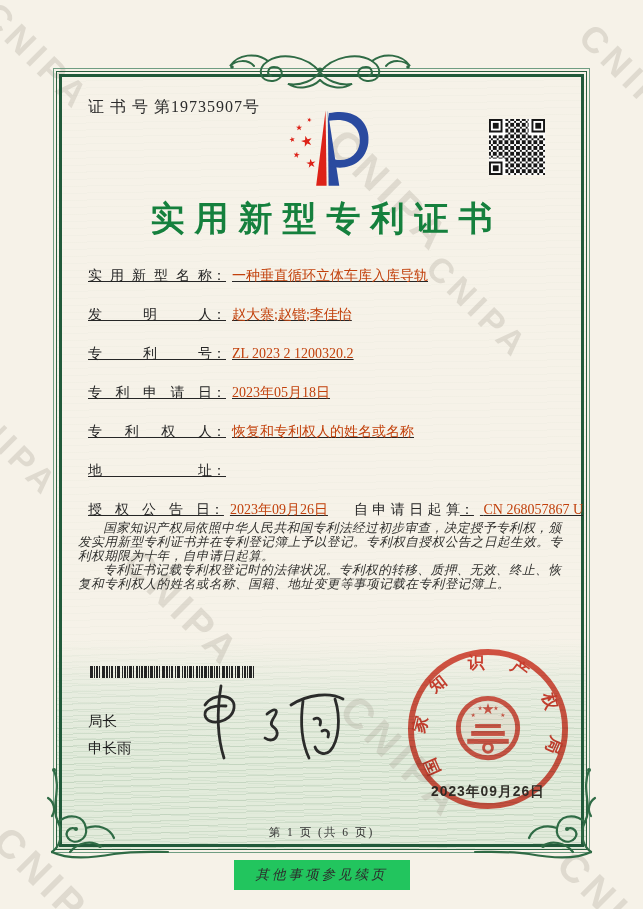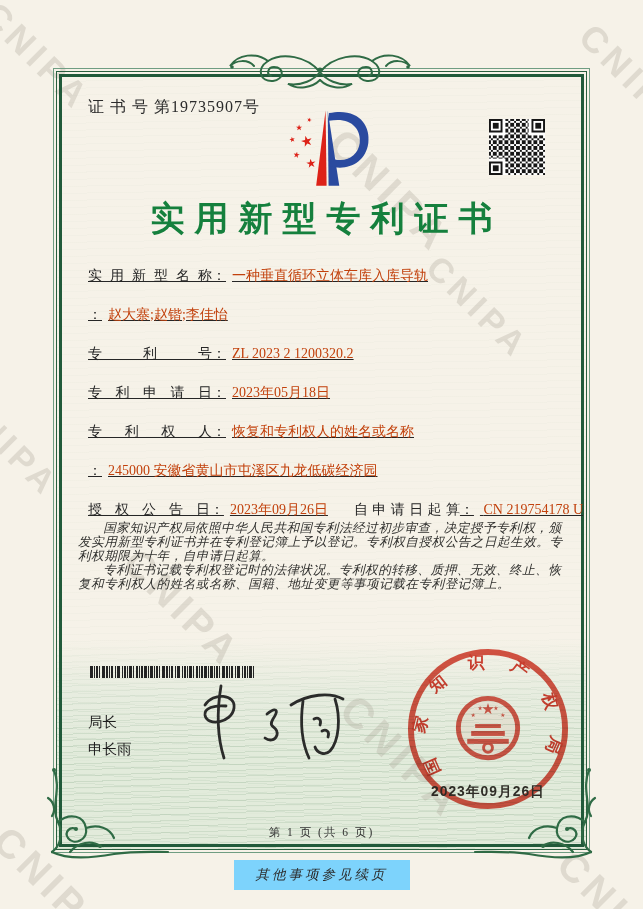--- a/index.html
+++ b/index.html
@@ -45,31 +45,31 @@
   .flabel2{display:inline-block;width:106px;text-align:justify;text-align-last:justify;}
   .colon{margin-right:6px;}
   .fvalue{color:#c2410c;}
   .grant-right{margin-left:26px;}
 
   .paras{position:absolute;left:78px;top:521px;width:492px;z-index:5;font-size:12.6px;line-height:14px;
       color:#30302e;font-style:italic;}
   .paras p{margin:0;text-indent:2em;letter-spacing:.5px;}
 
   .barcode{position:absolute;left:90px;top:666px;width:166px;height:12px;z-index:5;}
-  .officer{position:absolute;left:88px;top:709px;z-index:5;font-family:Liberation Serif, serif;
+  .officer{position:absolute;left:88px;top:709px;z-index:5;font-family:Liberation Mono, monospace;
       font-size:14.5px;font-weight:500;color:#1f1f1f;line-height:27px;}
   .sig{position:absolute;left:183px;top:678px;width:175px;height:95px;z-index:6;}
 
   .seal{position:absolute;left:404px;top:645px;width:168px;height:168px;z-index:7;
       mix-blend-mode:multiply;opacity:.95;}
 
   .page-no{position:absolute;left:0;width:643px;top:825px;z-index:5;text-align:center;
       font-size:11.5px;color:#333;letter-spacing:2px;}
   .cont-note{position:absolute;left:0;width:643px;top:860px;z-index:5;text-align:center;}
-  .cont-note span{display:inline-block;background:#7dd3fc;padding:6px 22px;font-size:13.5px;
+  .cont-note span{display:inline-block;background:#22c55e;padding:6px 22px;font-size:13.5px;
       font-style:italic;letter-spacing:3px;color:#2c2c2c;}
 
   .st-green{stroke:#2f6b45;fill:none;stroke-linecap:round;}
 </style>
 </head>
 <body>
 
 <div class="page">
 
   <span class="wm" style="left:4px;top:-6px;font-size:36px;">CNIPA</span>
@@ -190,49 +190,50 @@
 
   <div class="title">实用新型专利证书</div>
 
   <div class="fields">
     <div class="frow">
       <span class="flabel">实用新型名称</span>
         <span class="colon">：</span>
       <span class="fvalue">一种垂直循环立体车库入库导轨</span>
     </div>
     <div class="frow">
+      <span class="flabel">发明人</span>
         <span class="colon">：</span>
       <span class="fvalue">赵大寨;赵锴;李佳怡</span>
     </div>
     <div class="frow">
       <span class="flabel">专利号</span>
         <span class="colon">：</span>
       <span class="fvalue">ZL 2023 2 1200320.2</span>
     </div>
     <div class="frow">
       <span class="flabel">专利申请日</span>
         <span class="colon">：</span>
       <span class="fvalue">2023年05月18日</span>
     </div>
     <div class="frow">
       <span class="flabel">专利权人</span>
         <span class="colon">：</span>
       <span class="fvalue">恢复和专利权人的姓名或名称</span>
     </div>
     <div class="frow">
-        <span class="colon">：</span>
-      <span class="fvalue">245000 安徽省黄山市屯溪区九龙低碳经济园</span>
+      <span class="flabel">地址</span>
+        <span class="colon">：</span>
     </div>
     <div class="frow">
       <span class="flabel">授权公告日</span>
         <span class="colon">：</span>
       <span class="fvalue">2023年09月26日</span>
       <span class="grant-right">
         <span class="flabel2">自申请日起算</span><span class="colon">：</span>
-        <span class="fvalue">CN 219754178 U</span>
+        <span class="fvalue">CN 268057867 U</span>
       </span>
     </div>
   </div>
 
   <div class="paras">
     <p>国家知识产权局依照中华人民共和国专利法经过初步审查，决定授予专利权，颁发实用新型专利证书并在专利登记簿上予以登记。专利权自授权公告之日起生效。专利权期限为十年，自申请日起算。</p>
     <p>专利证书记载专利权登记时的法律状况。专利权的转移、质押、无效、终止、恢复和专利权人的姓名或名称、国籍、地址变更等事项记载在专利登记簿上。</p>
   </div>
 
   <svg class="barcode" viewBox="0 0 166 12" preserveAspectRatio="none">

